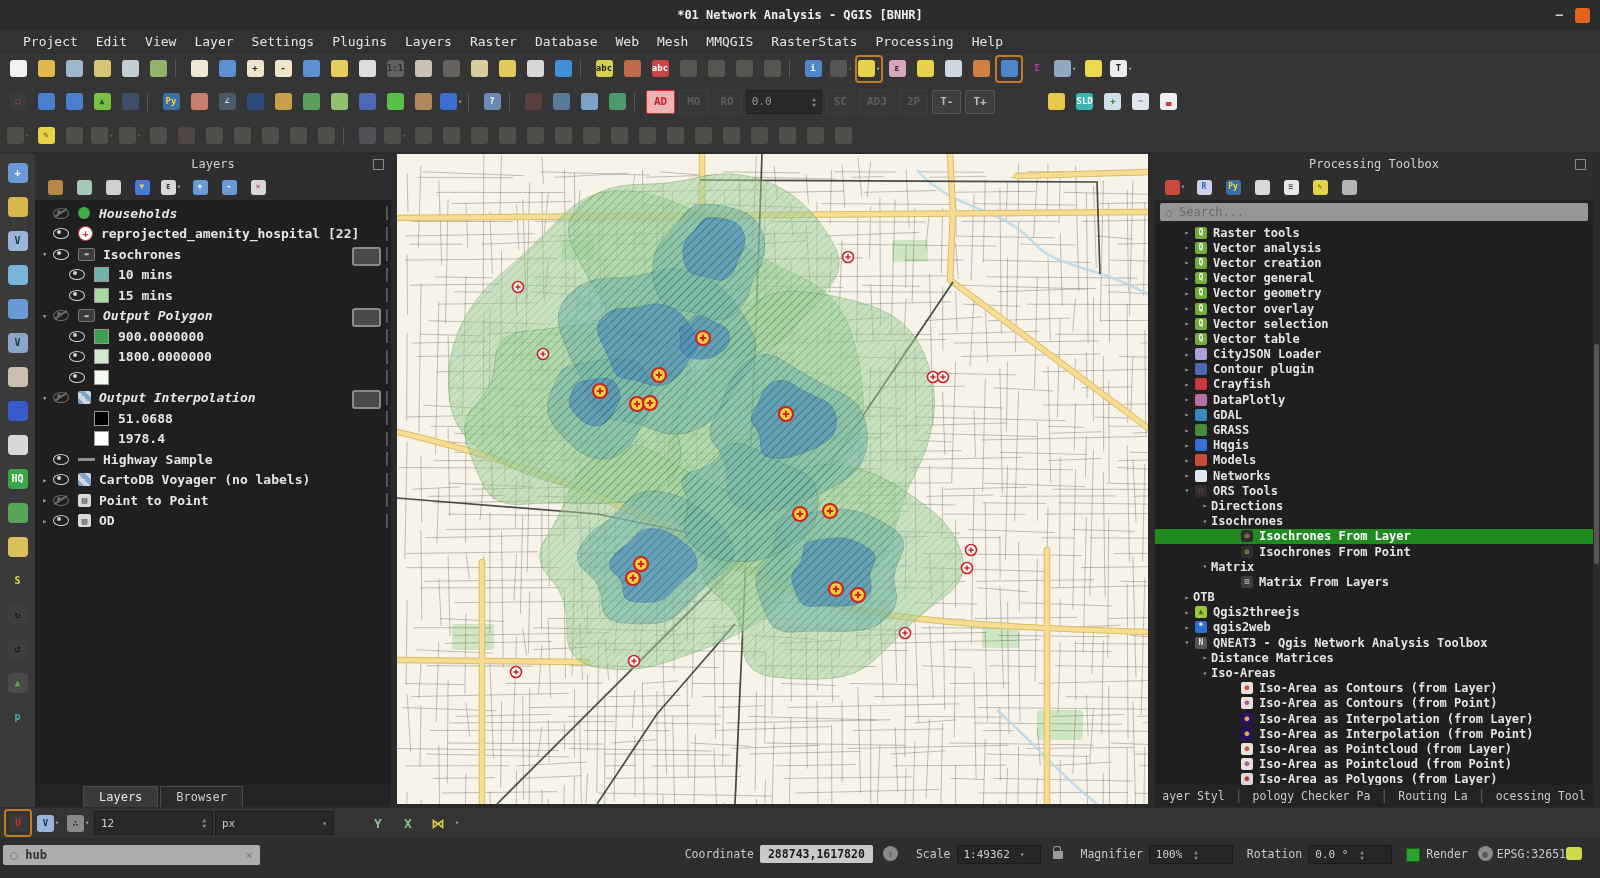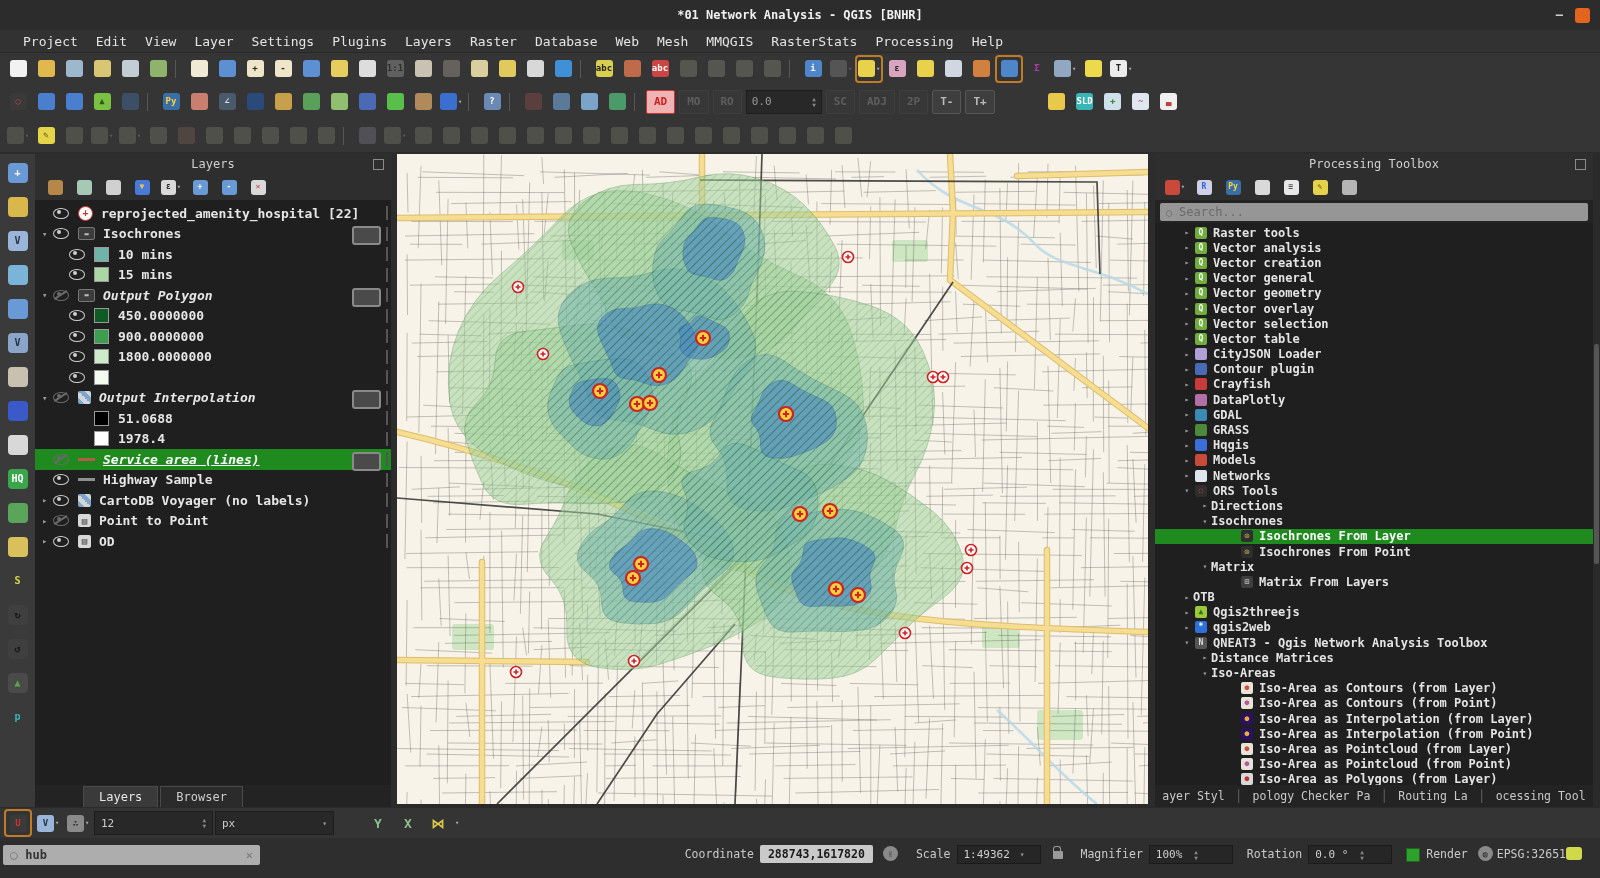--- a/index.html
+++ b/index.html
@@ -580,20 +580,26 @@
           <div class="ticon">
             <span class="chip" style="background: rgb(106, 154, 214); color: rgb(255, 255, 255);">-</span>
           </div>
           <div class="ticon">
             <span class="chip" style="background: rgb(217, 217, 217); color: rgb(204, 51, 51);">✕</span>
           </div>
         </div>
       <div class="tree" id="layers-tree">
           <div class="lrow">
             <span class="larrow"></span>
+            <span class="eye off"></span>
+            <span class="circ" style="background: rgb(63, 174, 73);"></span>
+            <span class="llabel italic">Households</span>
+          </div>
+          <div class="lrow">
+            <span class="larrow"></span>
             <span class="eye"></span>
             <span class="hosp">+</span>
             <span class="llabel">reprojected_amenity_hospital [22]</span>
           </div>
           <div class="lrow">
             <span class="larrow">▾</span>
             <span class="eye"></span>
             <span class="gicon">▬</span>
             <span class="llabel">Isochrones</span>
             <span class="wid"></span>
@@ -613,26 +619,20 @@
           <div class="lrow">
             <span class="larrow">▾</span>
             <span class="eye off"></span>
             <span class="gicon">▬</span>
             <span class="llabel italic">Output Polygon</span>
             <span class="wid"></span>
           </div>
           <div class="lrow">
             <span class="lind"></span>
             <span class="eye"></span>
-            <span class="sw" style="background: rgb(14, 91, 38);"></span>
-            <span class="llabel">450.0000000</span>
-          </div>
-          <div class="lrow">
-            <span class="lind"></span>
-            <span class="eye"></span>
             <span class="sw" style="background: rgb(61, 158, 79);"></span>
             <span class="llabel">900.0000000</span>
           </div>
           <div class="lrow">
             <span class="lind"></span>
             <span class="eye"></span>
             <span class="sw" style="background: rgb(205, 235, 201);"></span>
             <span class="llabel">1800.0000000</span>
           </div>
           <div class="lrow">
@@ -652,27 +652,20 @@
             <span class="lind"></span>
             <span class="eye none"></span>
             <span class="sw" style="background: rgb(0, 0, 0);"></span>
             <span class="llabel">51.0688</span>
           </div>
           <div class="lrow">
             <span class="lind"></span>
             <span class="eye none"></span>
             <span class="sw" style="background: rgb(255, 255, 255);"></span>
             <span class="llabel">1978.4</span>
-          </div>
-          <div class="lrow sel">
-            <span class="larrow"></span>
-            <span class="eye off"></span>
-            <span class="swl" style="background: rgb(179, 90, 74);"></span>
-            <span class="llabel italic under">Service area (lines)</span>
-            <span class="wid"></span>
           </div>
           <div class="lrow">
             <span class="larrow"></span>
             <span class="eye"></span>
             <span class="swl" style="background: rgb(144, 144, 144);"></span>
             <span class="llabel">Highway Sample</span>
           </div>
           <div class="lrow">
             <span class="larrow">▸</span>
             <span class="eye"></span>

